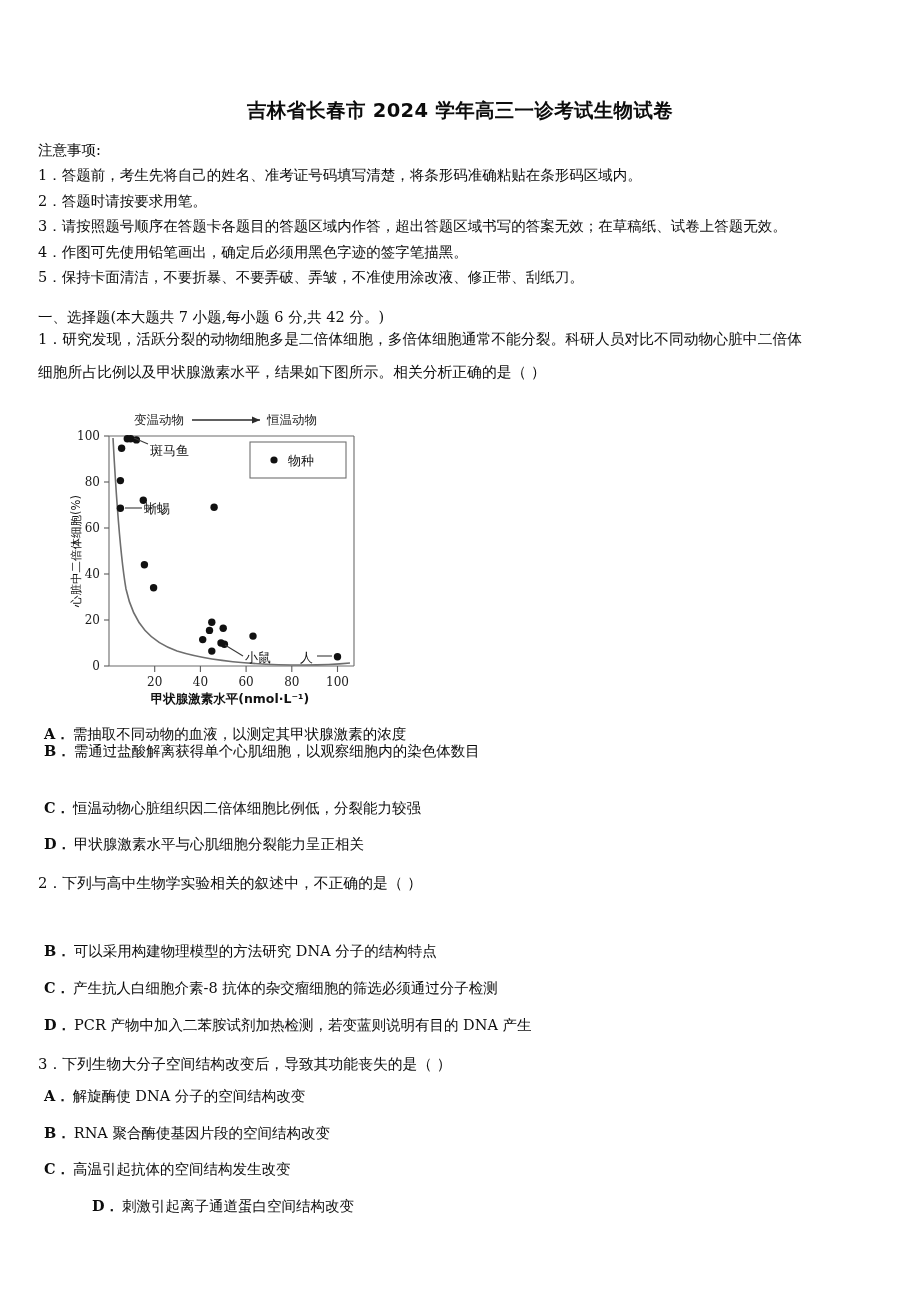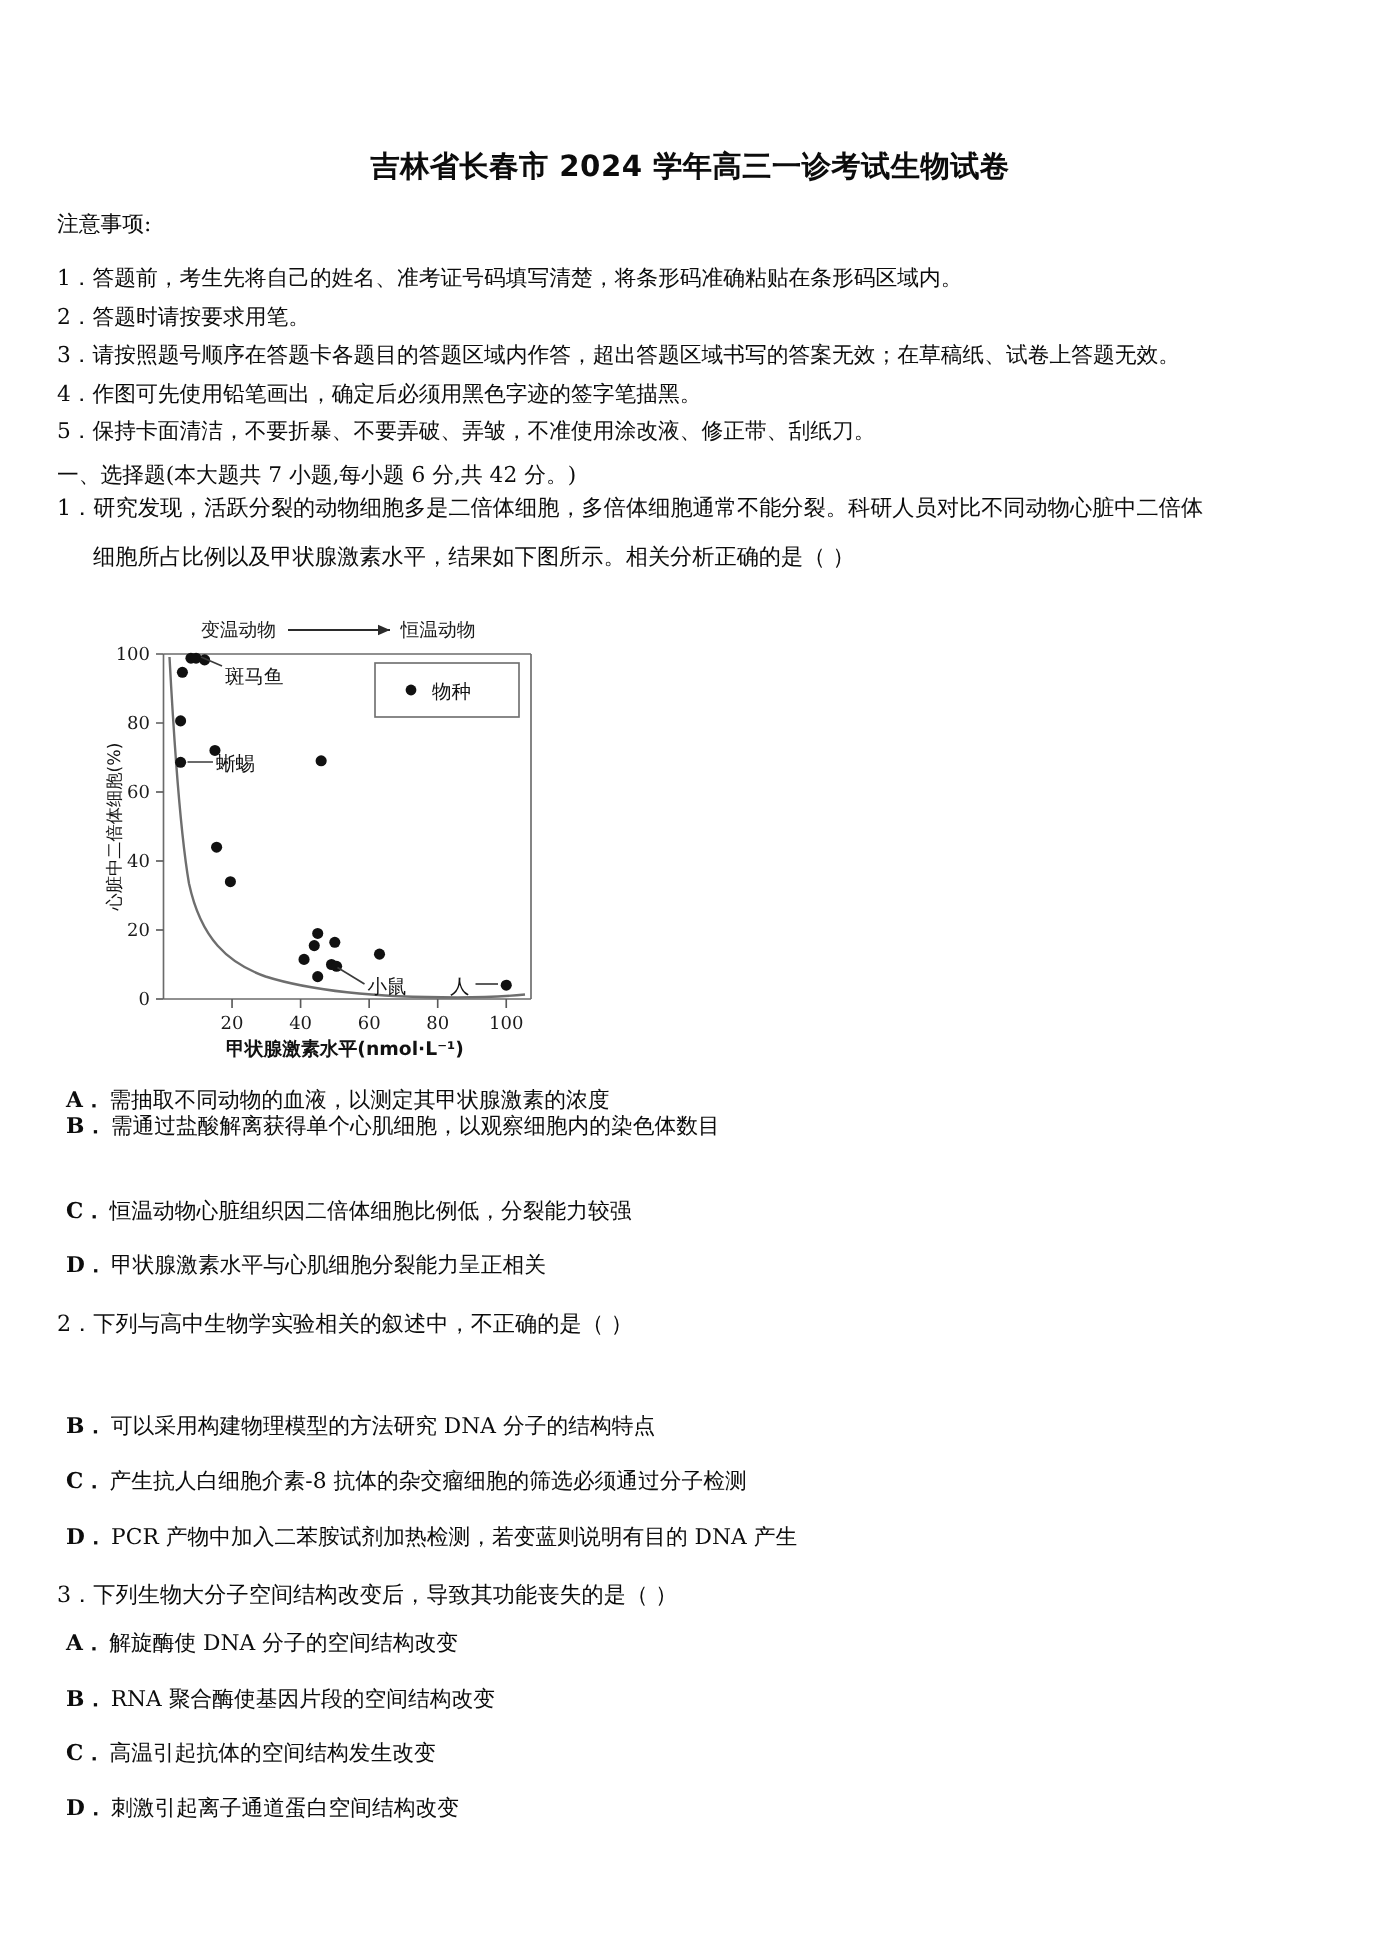--- a/index.html
+++ b/index.html
@@ -38,21 +38,21 @@
   
   .notice {
     position: absolute;
     top: 138px;
     left: 38px;
     width: 860px;
   }
   .notice-head {
     font-size: 14.5px;
     line-height: 25px;
-    margin-bottom: 11px;
+    margin-bottom: 0;
   }
   .notice-item {
     font-size: 14.5px;
     line-height: 25.5px;
     white-space: nowrap;
   }
 
   
   .section-heading {
     position: absolute;
@@ -63,21 +63,21 @@
   }
 
   
   .q-stem {
     position: absolute;
     left: 38px;
     width: 866px;
     font-size: 14.8px;
     line-height: 33px;
   }
-  .q-stem .l2 { display: block; margin-left: 24px; }
+  .q-stem .l2 { display: block; }
 
   .opt {
     position: absolute;
     left: 44px;
     font-size: 14.5px;
     line-height: 22px;
     white-space: nowrap;
   }
   .opt .lab {
     font-weight: bold;
@@ -95,21 +95,21 @@
   #q2-stem { top: 866px; }
   #q2-optA { top: 904px; }
   #q2-optB { top: 940px; }
   #q2-optC { top: 977px; }
   #q2-optD { top: 1014px; }
 
   #q3-stem { top: 1047px; }
   #q3-optA { top: 1085px; }
   #q3-optB { top: 1122px; }
   #q3-optC { top: 1158px; }
-  #q3-optD { top: 1195px; }
+  #q3-optD { top: 1195px; margin-left: 48px; }
 
   
   .figure {
     position: absolute;
     top: 404px;
     left: 62px;
     width: 310px;
     height: 305px;
   }
   .figure svg { display: block; }

